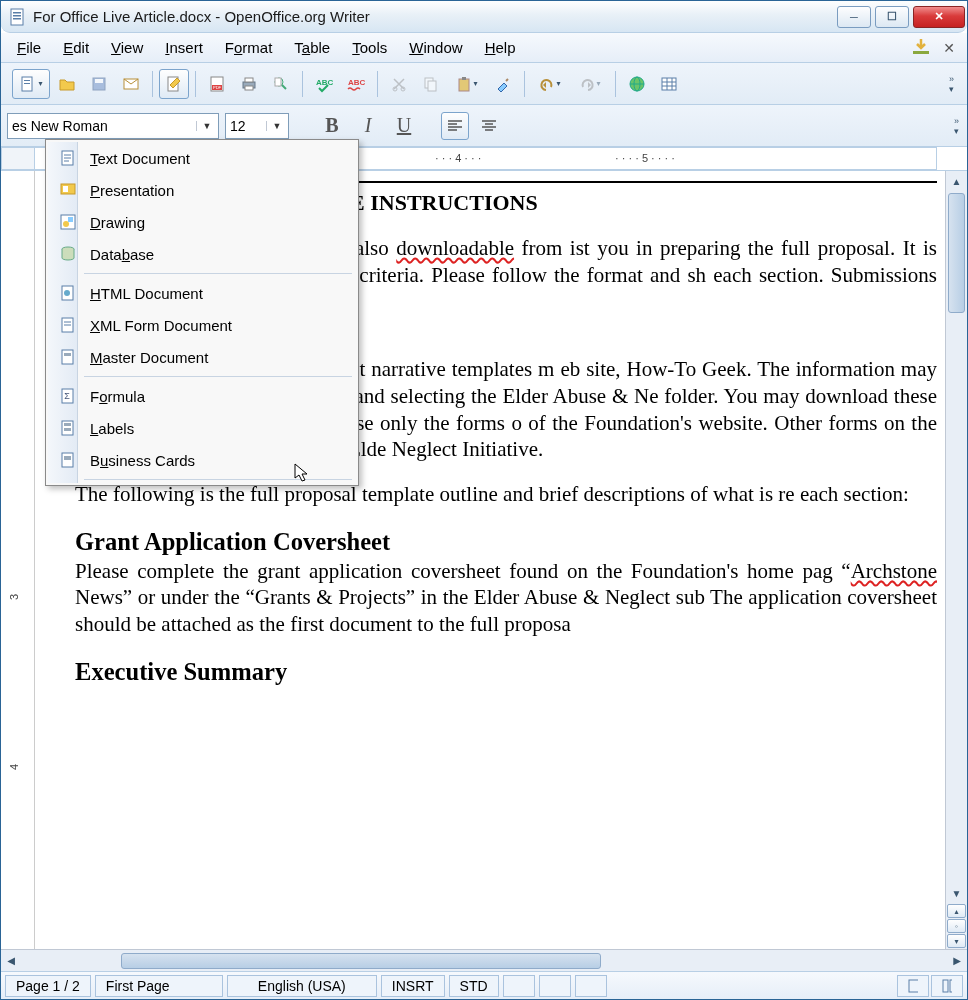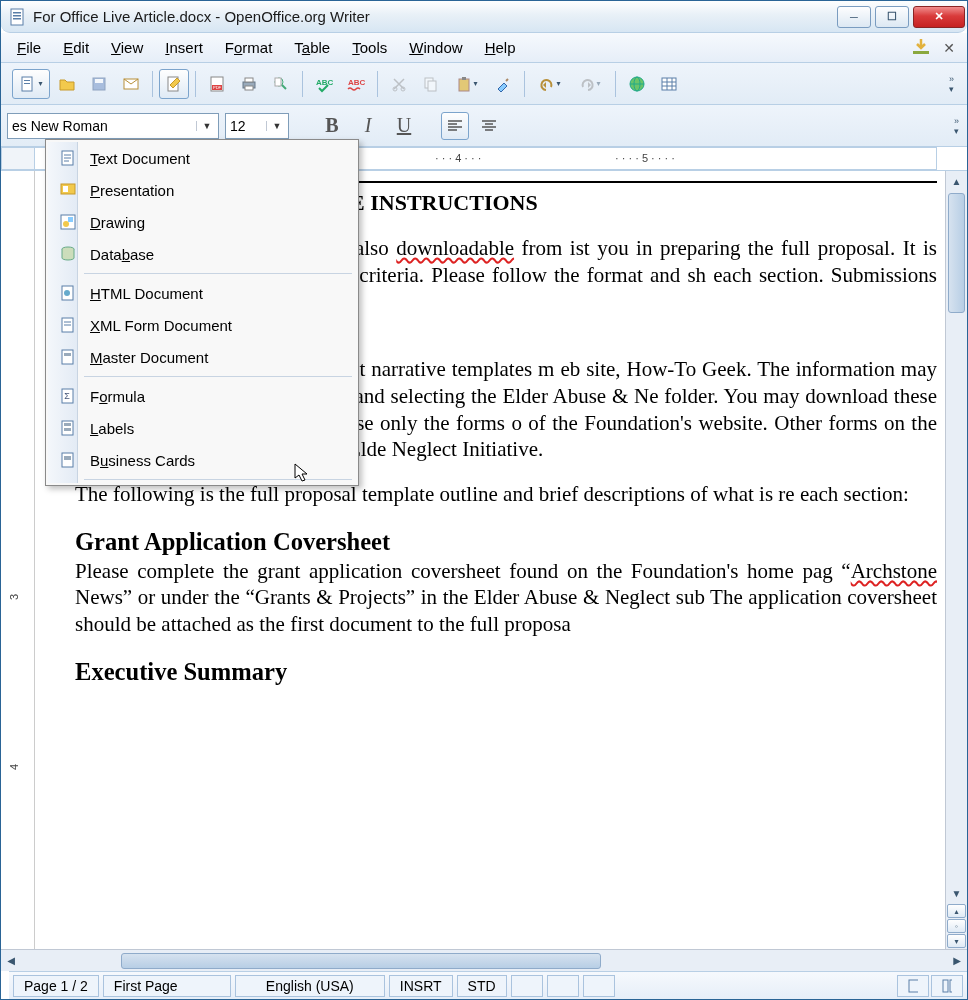--- a/index.html
+++ b/index.html
@@ -58,21 +58,21 @@
 .vscroll .thumb { flex: 0 0 120px; background: linear-gradient(90deg,#d6e2ef,#b7cee5); border: 1px solid #8fabca; border-radius: 3px; margin: 2px; }
 .vscroll .track { flex: 1; }
 .nav-btns { display: flex; flex-direction: column; gap: 1px; padding: 1px; }
 .nav-btns div { height: 14px; background: linear-gradient(#fefefe,#dfeaf5); border: 1px solid #8fabca; border-radius: 2px; font-size: 8px; display: flex; align-items: center; justify-content: center; color: #3a566f; }
 
 .hscroll { height: 22px; background: #e8eef6; border-top: 1px solid #c0c8d4; display: flex; align-items: center; }
 .hscroll .arrow { width: 20px; text-align: center; font-size: 10px; color: #3a566f; }
 .hscroll .thumb { width: 480px; height: 16px; background: linear-gradient(#d6e2ef,#b7cee5); border: 1px solid #8fabca; border-radius: 3px; }
 .hscroll .track { flex: 1; }
 
-.statusbar { height: 28px; background: linear-gradient(#f6f9fd,#e6eef8); border-top: 1px solid #b8cfe5; display: flex; align-items: center; padding: 0 4px; gap: 4px; font-size: 14px; color: #000; margin-left: 8px; }
+.statusbar { height: 28px; background: linear-gradient(#f6f9fd,#e6eef8); border-top: 1px solid #b8cfe5; display: flex; align-items: center; padding: 0 4px; gap: 4px; font-size: 14px; color: #000; }
 .cell { border: 1px solid #aac3de; padding: 2px 10px; background: #eef4fb; height: 22px; display: flex; align-items: center; }
 .cell.sm { width: 32px; }
 .status-end { margin-left: auto; display: flex; gap: 2px; }
 
 .dropdown { position: absolute; left: 44px; top: 138px; width: 314px; background: #f8f8f8; border: 1px solid #8a8a8a; box-shadow: 3px 3px 6px rgba(0,0,0,0.25); z-index: 100; padding: 2px; }
 .gutter { position: absolute; left: 2px; top: 2px; bottom: 2px; width: 30px; background: linear-gradient(90deg,#f4f7fb,#e3ebf5); border-right: 1px solid #c8d4e2; }
 .dd-item { display: flex; align-items: center; height: 32px; padding: 0 14px 0 8px; position: relative; z-index: 1; font-size: 15px; color: #000; cursor: default; }
 .dd-item .ico { width: 24px; display: flex; justify-content: center; margin-right: 10px; }
 .dd-item.hover { background: #2b78d7; color: #fff; }
 .dd-item u { text-decoration: underline; }

